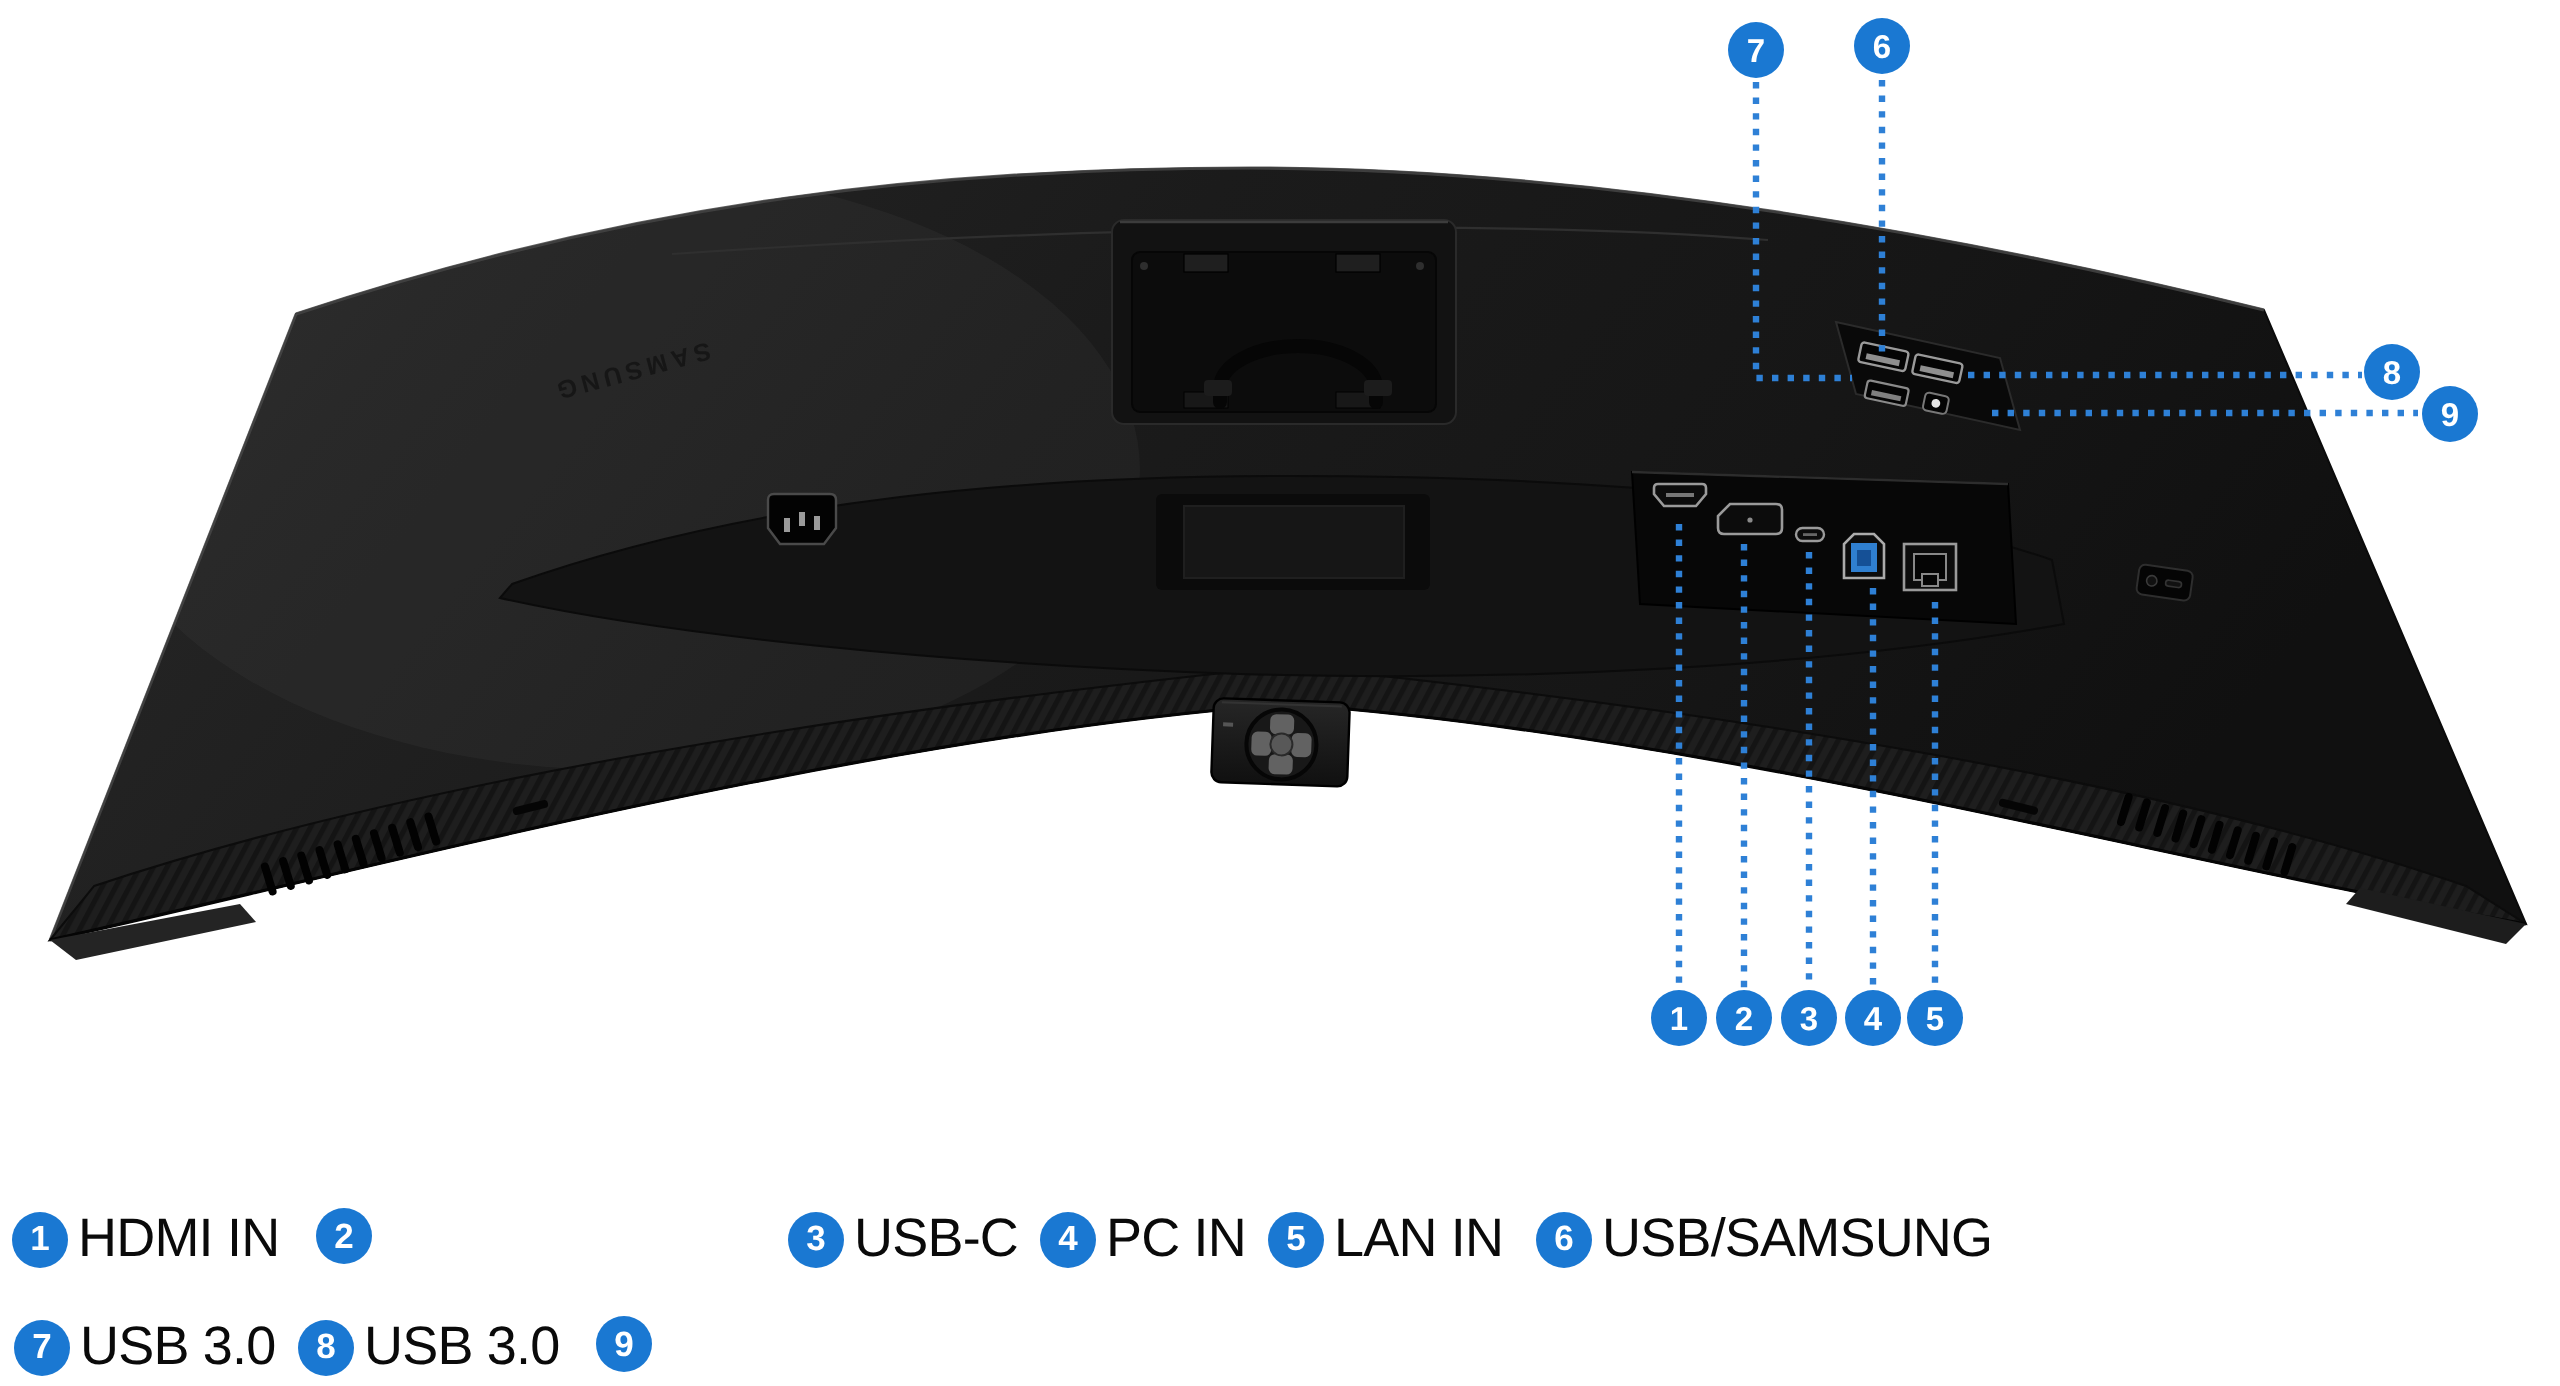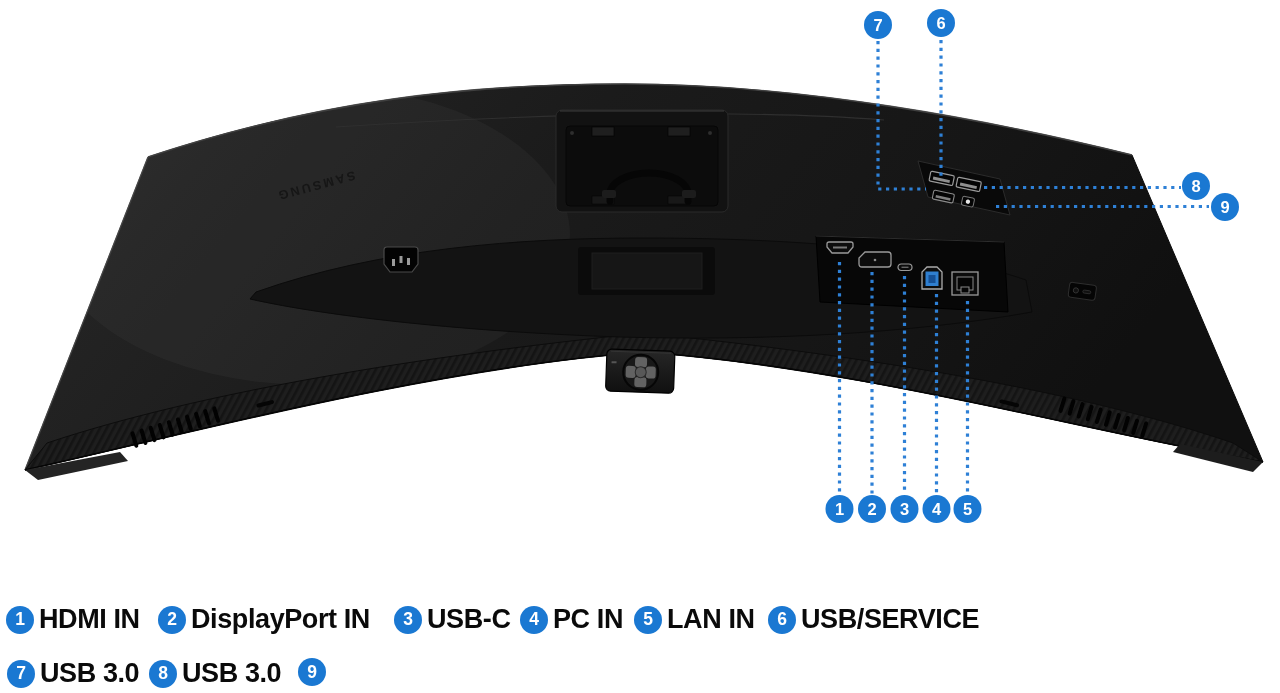--- a/index.html
+++ b/index.html
@@ -5,21 +5,21 @@
   html,body{margin:0;padding:0;background:#fff;}
   body{width:1280px;height:693px;font-family:"Liberation Sans","DejaVu Sans",sans-serif;}
   .stage{position:relative;width:1280px;height:693px;background:#fff;overflow:hidden;}
   .stage svg{position:absolute;left:0;top:0;}
   svg text{font-family:"Liberation Sans","DejaVu Sans",sans-serif;}
   .callout-num{fill:#ffffff;font-size:16.5px;font-weight:600;text-anchor:middle;}
   .legend-item{position:absolute;display:flex;align-items:center;white-space:nowrap;}
   .lc{display:inline-flex;align-items:center;justify-content:center;
       width:28px;height:28px;border-radius:50%;background:#1a78d2;color:#fff;
       font-size:17.5px;font-weight:600;flex:0 0 auto;margin-right:5px;}
-  .ll{font-size:27px;font-weight:700;color:#0a0a0a;letter-spacing:-0.4px;}
+  .ll{font-size:27px;font-weight:400;color:#0a0a0a;letter-spacing:-0.4px;}
 </style>
 </head>
 <body>
 
 <div class="stage">
 
 <svg width="1280" height="693" viewBox="0 0 1280 693">
   <defs>
     <linearGradient id="bodyGrad" x1="0" y1="0" x2="1" y2="0.25">
       <stop offset="0" stop-color="#2b2b2b"></stop>
@@ -237,37 +237,36 @@
   </g>
 </svg>
 
   <div>
     <div class="legend-item" style="left:6px;top:604px;">
       <span class="lc">1</span>
       <span class="ll">HDMI IN</span>
     </div>
     <div class="legend-item" style="left:158px;top:604px;">
       <span class="lc">2</span>
-      <span class="ll">DisplayPort IN</span>
     </div>
     <div class="legend-item" style="left:394px;top:604px;">
       <span class="lc">3</span>
       <span class="ll">USB-C</span>
     </div>
     <div class="legend-item" style="left:520px;top:604px;">
       <span class="lc">4</span>
       <span class="ll">PC IN</span>
     </div>
     <div class="legend-item" style="left:634px;top:604px;">
       <span class="lc">5</span>
       <span class="ll">LAN IN</span>
     </div>
     <div class="legend-item" style="left:768px;top:604px;">
       <span class="lc">6</span>
-      <span class="ll">USB/SERVICE</span>
+      <span class="ll">USB/SAMSUNG</span>
     </div>
     <div class="legend-item" style="left:7px;top:658px;">
       <span class="lc">7</span>
       <span class="ll">USB 3.0</span>
     </div>
     <div class="legend-item" style="left:149px;top:658px;">
       <span class="lc">8</span>
       <span class="ll">USB 3.0</span>
     </div>
     <div class="legend-item" style="left:298px;top:658px;">

